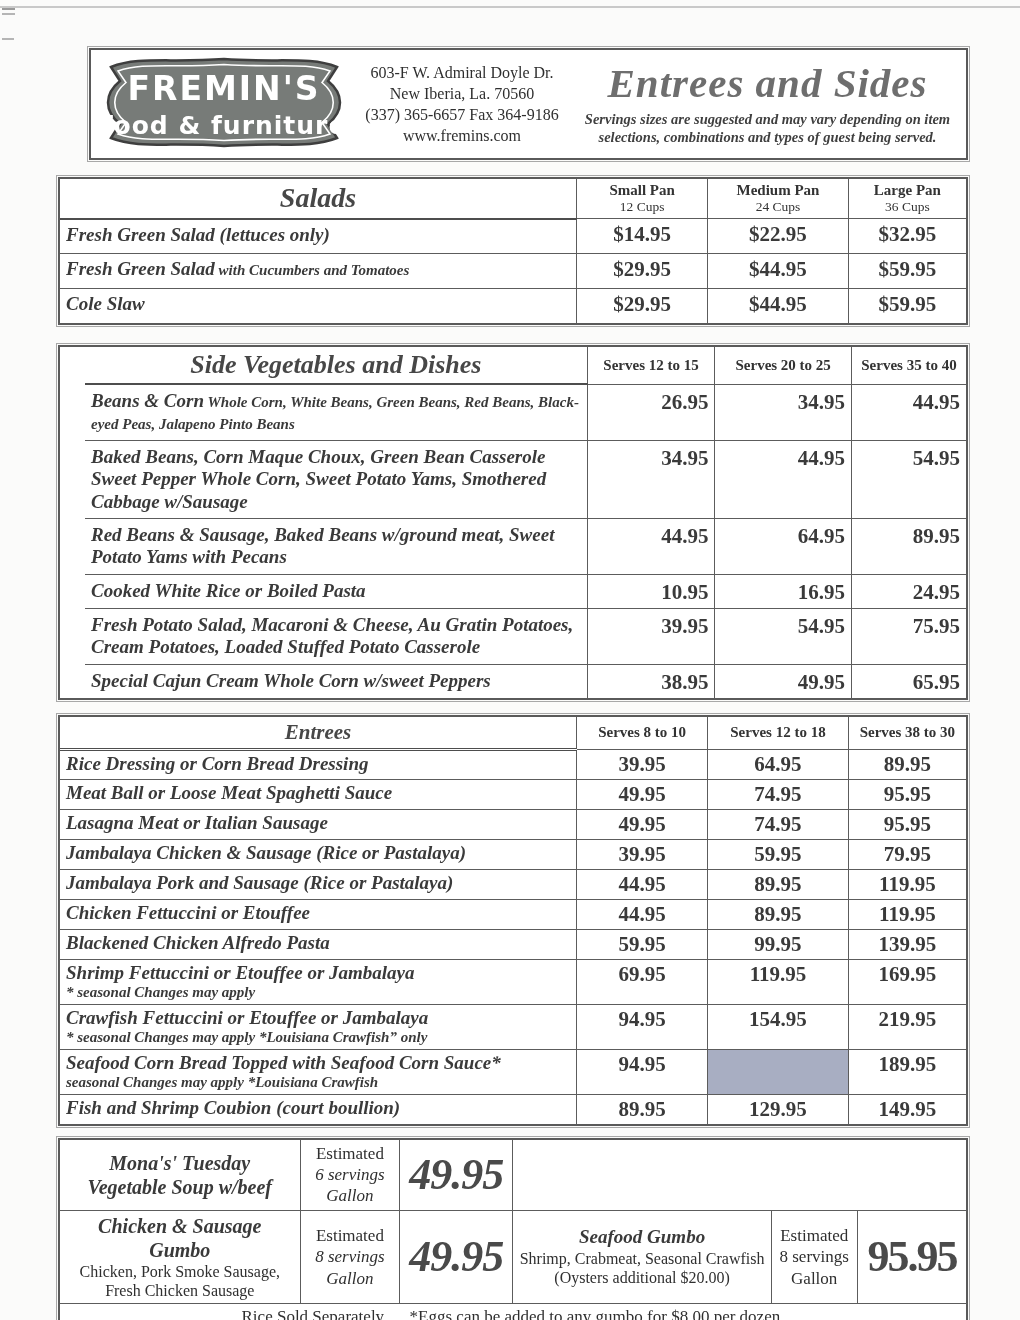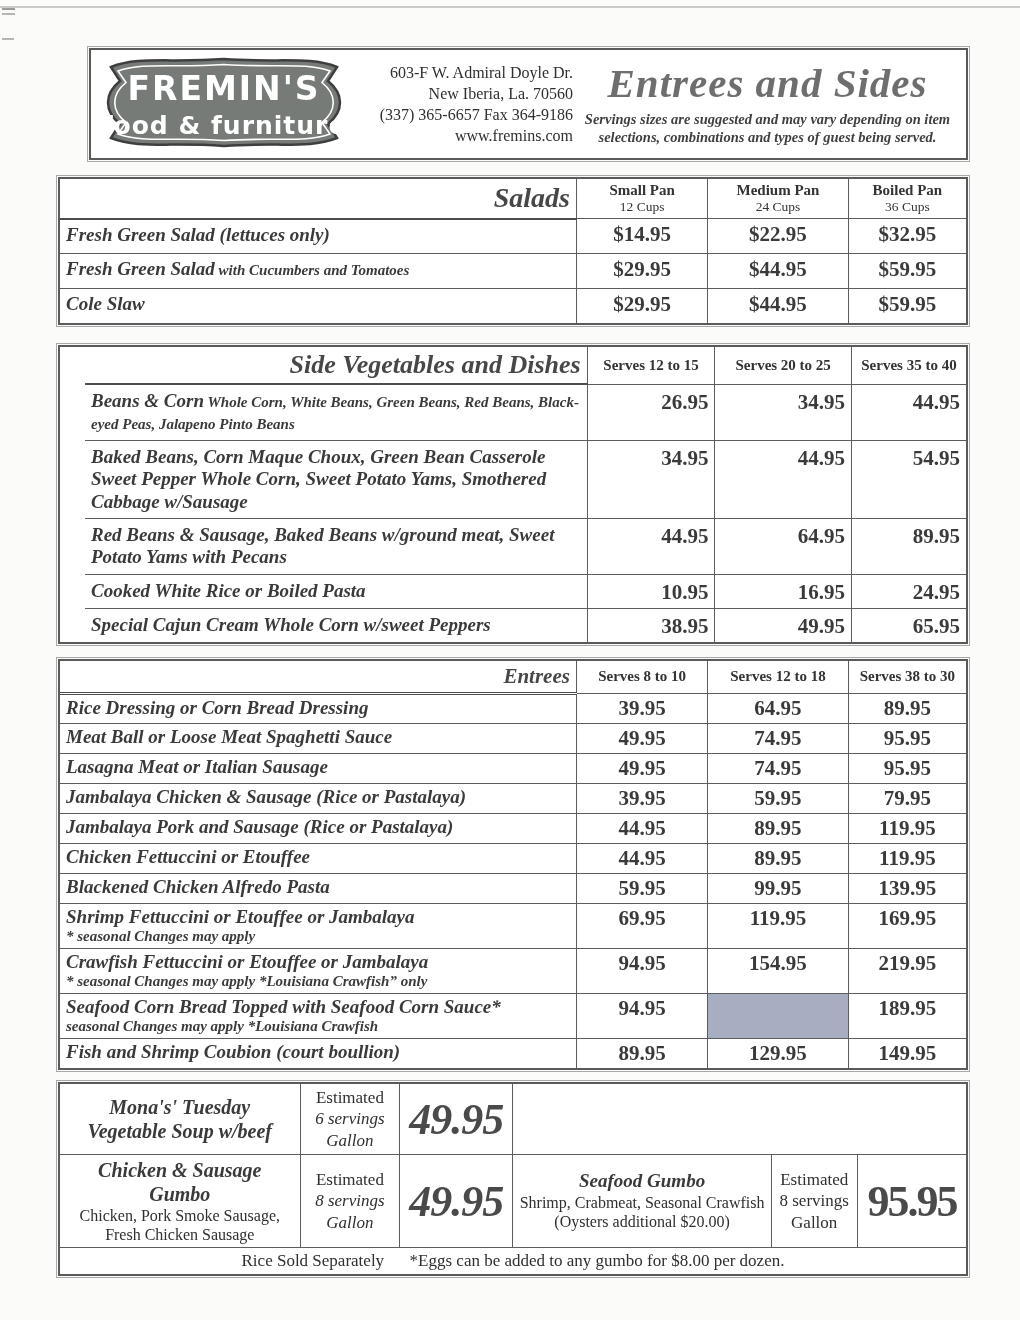--- a/index.html
+++ b/index.html
@@ -24,41 +24,41 @@
   .boxed {
     background: #fff;
     border: 2px solid #5a5a5a;
     outline: 1px solid #a8a8a8;
     outline-offset: 1px;
   }
 
   
   .header-box { display: flex; align-items: center; height: 112px; padding: 4px 8px; margin-bottom: 17px; margin-left: 31px; }
   .logo-wrap { flex: 0 0 252px; }
-  .contact { flex: 0 0 222px; text-align: right; font-size: 16px; line-height: 1.32; color: #2f2f2f; white-space: nowrap; }
+  .contact { flex: 0 0 222px; text-align: center; font-size: 16px; line-height: 1.32; color: #2f2f2f; white-space: nowrap; }
   .title-area { flex: 1 1 auto; text-align: center; padding-left: 4px; }
   .main-title {
     font-size: 41px; font-weight: bold; font-style: italic;
     color: #6e6e6e; letter-spacing: 1px; line-height: 1.05;
   }
   .subtitle {
     margin-top: 5px; font-size: 14.5px; font-weight: bold; font-style: italic;
     color: #3f3f3f; line-height: 1.25;
   }
 
   
   table.menu { width: 100%; border-collapse: collapse; table-layout: fixed; background: #fff; }
   table.menu td, table.menu th { border: 1px solid #5c5c5c; padding: 3px 6px; }
   table.menu tr > *:first-child { border-left: none; }
   table.menu tr > *:last-child { border-right: none; }
   table.menu tr:first-child > * { border-top: none; }
   table.menu tr:last-child > * { border-bottom: none; }
   .tbl-wrap { margin-bottom: 20px; }
 
-  .section-title { font-weight: bold; font-style: italic; color: #474747; text-align: right; }
+  .section-title { font-weight: bold; font-style: italic; color: #474747; text-align: center; }
   .t-salads .section-title { font-size: 28px; }
   .t-sides  .section-title { font-size: 26px; }
   .t-entrees .section-title { font-size: 21px; margin-top: 44px; }
 
   th.colhead { font-weight: bold; font-style: normal; font-size: 15px; text-align: center; vertical-align: middle; color: #333; }
   th.colhead .sub { display: block; font-weight: normal; font-size: 13.5px; }
   .t-salads th, .t-salads td.section-cell { border-bottom: 2px solid #4d4d4d; }
   .t-sides  th, .t-sides td.section-cell  { border-bottom: 2px solid #4d4d4d; }
   .t-entrees th, .t-entrees td.section-cell { border-bottom: 3px double #4d4d4d; }
 
@@ -119,21 +119,21 @@
           <col style="width:57%">
           <col style="width:14.5%">
           <col style="width:15.5%">
           <col style="width:13%">
         </colgroup>
     <tbody>
           <tr>
       <td class="section-title section-cell">Salads</td>
       <th class="colhead"><span>Small Pan</span><span class="sub">12 Cups</span></th>
       <th class="colhead"><span>Medium Pan</span><span class="sub">24 Cups</span></th>
-      <th class="colhead"><span>Boiled Pan</span><span class="sub">36 Cups</span></th>
+      <th class="colhead"><span>Large Pan</span><span class="sub">36 Cups</span></th>
     </tr>
     <tr>
       <td class="item"><span>Fresh Green Salad (lettuces only)</span><span class="small"></span></td>
       <td class="price">$14.95</td>
       <td class="price">$22.95</td>
       <td class="price">$32.95</td>
     </tr>
     <tr>
       <td class="item"><span>Fresh Green Salad</span><span class="small"> with Cucumbers and Tomatoes</span></td>
       <td class="price">$29.95</td>
@@ -181,20 +181,26 @@
       <td class="item"><span>Red Beans &amp; Sausage, Baked Beans w/ground meat, Sweet Potato Yams with Pecans</span></td>
       <td class="price">44.95</td>
       <td class="price">64.95</td>
       <td class="price">89.95</td>
     </tr>
     <tr>
       <td class="item"><span>Cooked White Rice or Boiled Pasta</span></td>
       <td class="price">10.95</td>
       <td class="price">16.95</td>
       <td class="price">24.95</td>
+    </tr>
+    <tr>
+      <td class="item"><span>Fresh Potato Salad, Macaroni &amp; Cheese, Au Gratin Potatoes, Cream Potatoes, Loaded Stuffed Potato Casserole</span></td>
+      <td class="price">39.95</td>
+      <td class="price">54.95</td>
+      <td class="price">75.95</td>
     </tr>
     <tr>
       <td class="item"><span>Special Cajun Cream Whole Corn w/sweet Peppers</span></td>
       <td class="price">38.95</td>
       <td class="price">49.95</td>
       <td class="price">65.95</td>
     </tr>
   </tbody>
       </table>
   </div>

